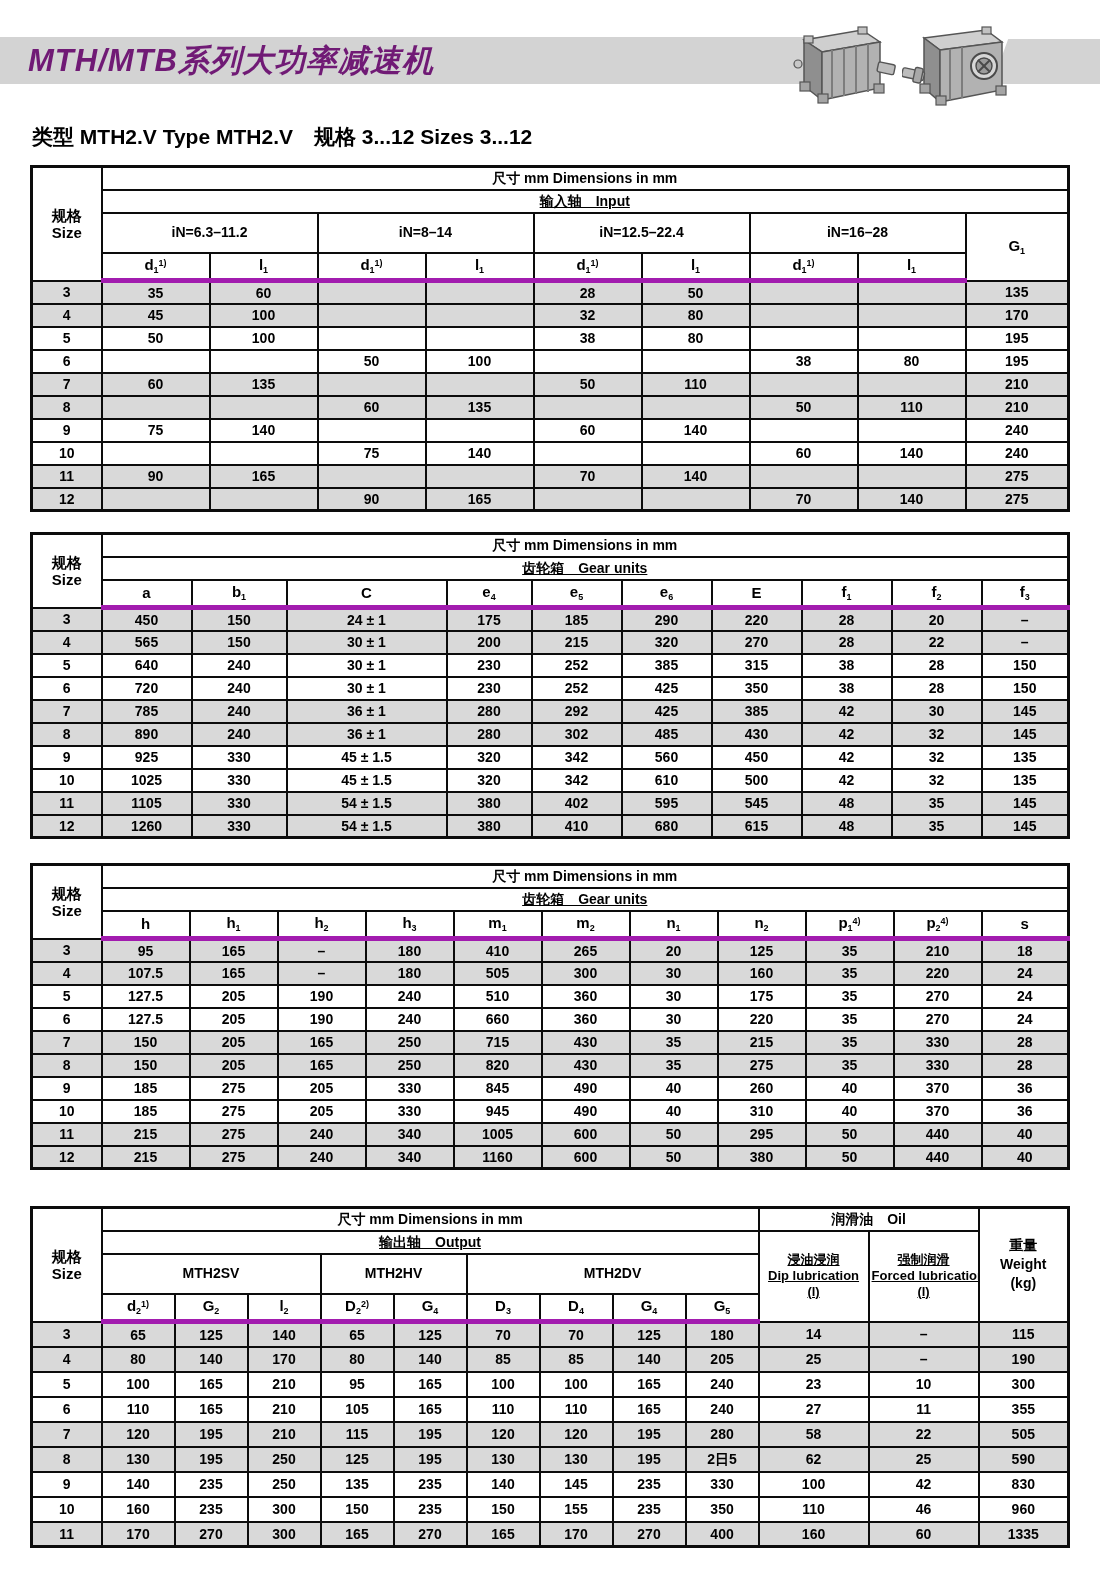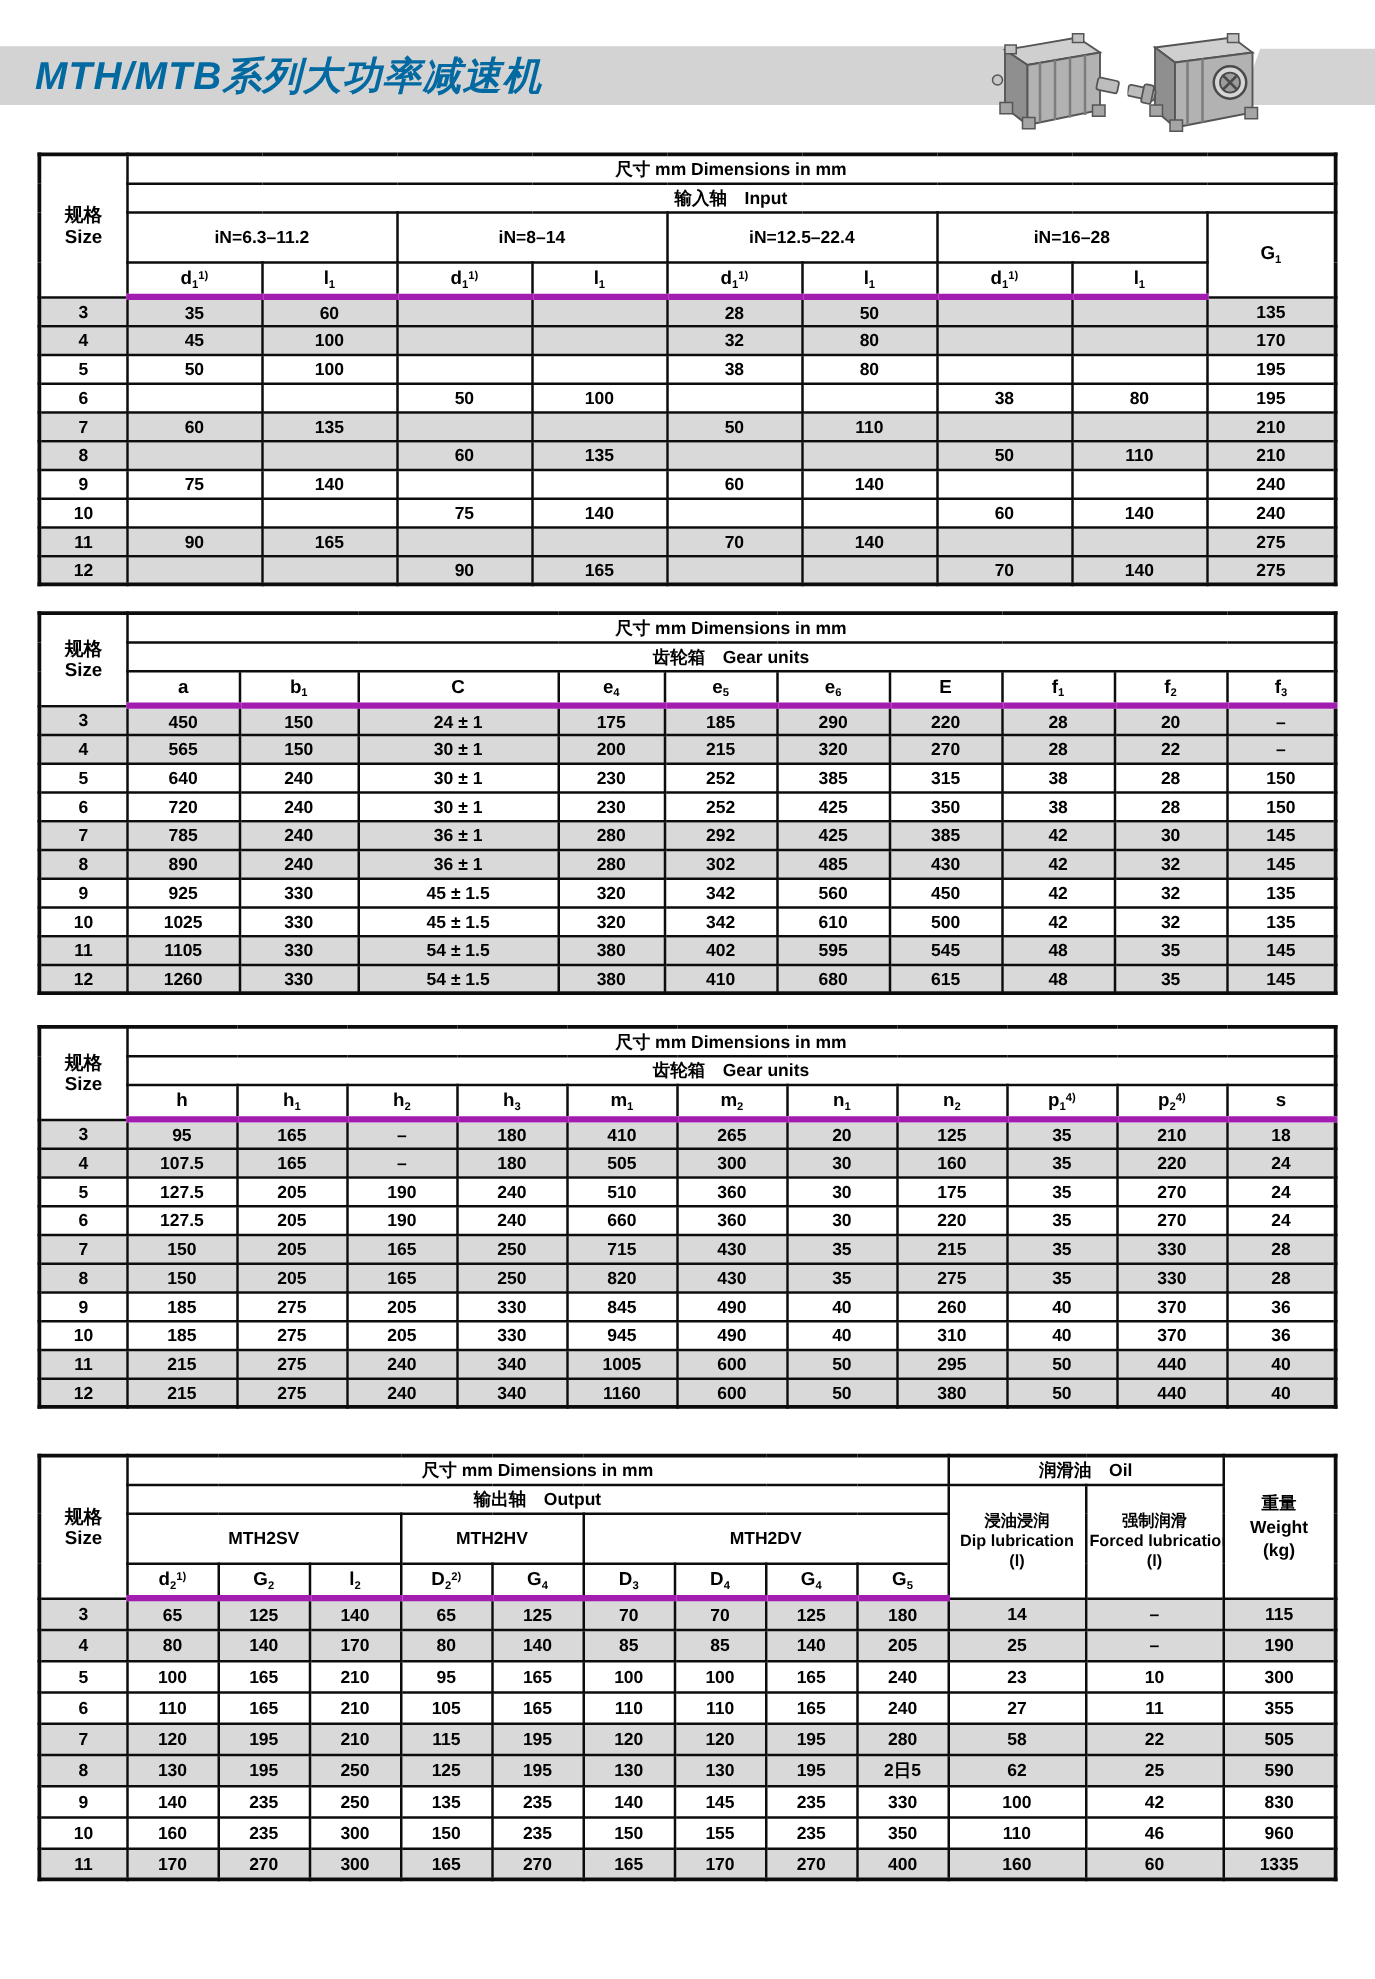--- a/index.html
+++ b/index.html
@@ -7,21 +7,21 @@
   body { font-family:"Liberation Sans", sans-serif; color:#000; }
   .page { position:relative; width:1100px; height:1583px; background:#fff; overflow:hidden; }
 
   
   .header-area { position:relative; height:108px; }
   .band { position:absolute; top:37px; left:-40px; width:880px; height:47px;
           background:#d3d3d3; transform:skewX(-20deg); }
   .band-right { position:absolute; top:39px; right:-30px; width:130px; height:45px;
           background:#d3d3d3; transform:skewX(-20deg); }
   .page-title { position:absolute; top:42px; left:28px; font-size:31px; line-height:38px;
-          font-weight:bold; font-style:italic; letter-spacing:1px; color:#0369a1; }
+          font-weight:bold; font-style:italic; letter-spacing:1px; color:#701a75; }
   .gearboxes { position:absolute; top:18px; right:95px; width:215px; height:92px; }
   .gearboxes svg { position:absolute; top:0; }
   .gb1 { left:0; }
   .gb2 { left:112px; }
 
   
   .sub1 { margin:44px 0 0 32px; font-size:21px; font-weight:bold; }
   .sub2 { margin:15px 0 0 32px; font-size:21px; font-weight:bold; }
 
   
@@ -35,21 +35,21 @@
   tbody tr.shaded td { background:#d9d9d9; }
   sub { font-size:9px; vertical-align:-3px; }
   sup { font-size:9px; vertical-align:4px; }
   .t-sym { font-size:15px; }
   .size-head div { line-height:17px; font-size:15px; }
   .t1 { margin-top:14px; }
   .t2 { margin-top:20px; }
   .t3 { margin-top:24px; }
   .t4 { margin-top:36px; }
   .t4 tbody tr { height:25px; }
-  .hrow1 { height:23px; } .hrow2 { height:23px; } .hrow3 { height:40px; } .hrow4 { height:28px; }
+  .hrow1 { height:23px; } .hrow2 { height:23px;text-decoration:underline; } .hrow3 { height:40px; } .hrow4 { height:28px; }
   .stack3 div { line-height:16px; font-size:13px; white-space:nowrap; }
   .wcell div { line-height:19px; font-size:14px; }
 </style>
 </head>
 <body>
 
 <div class="page">
 
   <div class="header-area">
     <div class="band"></div>
@@ -91,20 +91,21 @@
         <rect x="94" y="68" width="10" height="9" fill="#a5a5a5" stroke="#555" stroke-width="1.2"></rect>
         <rect x="80" y="9" width="9" height="7" fill="#c2c2c2" stroke="#555" stroke-width="1.2"></rect>
         <g transform="rotate(12 22 58)">
           <rect x="0" y="54" width="22" height="9" rx="2" fill="#bdbdbd" stroke="#555" stroke-width="1.4"></rect>
           <rect x="12" y="51" width="8" height="15" rx="2" fill="#a8a8a8" stroke="#555" stroke-width="1.4"></rect>
         </g>
       </svg>
     </div>
   </div>
 
+  <p class="sub2">类型 MTH2.V Type MTH2.V　规格 3...12 Sizes 3...12</p>
 
   <table class="t1">
     <colgroup>
       <col style="width:70px">
         <col style="width:108px">
         <col style="width:108px">
         <col style="width:108px">
         <col style="width:108px">
       <col style="width:108px">
         <col style="width:108px">

